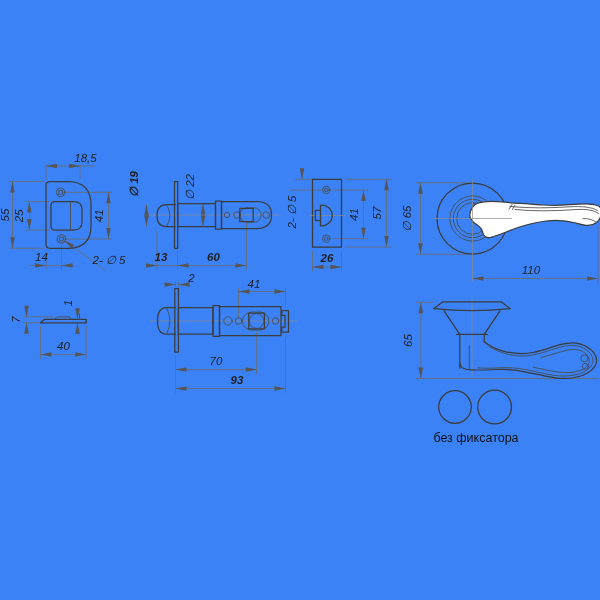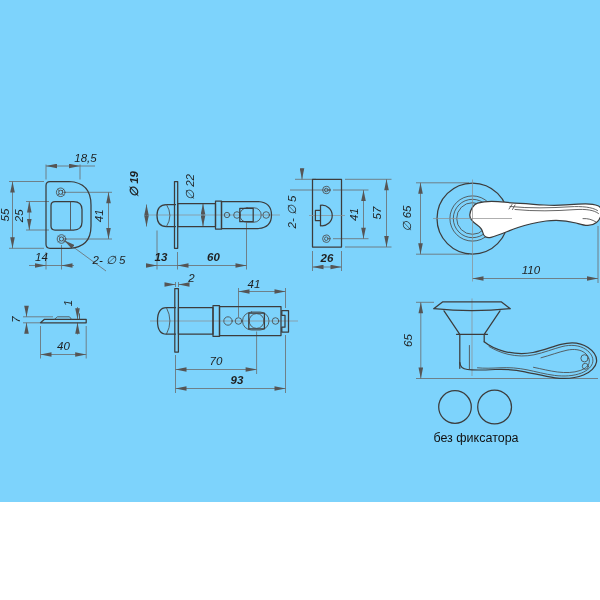--- a/index.html
+++ b/index.html
@@ -1,16 +1,16 @@
 <!DOCTYPE html>
 <html><head>
 <meta charset="utf-8">
 <style>
   html,body{margin:0;padding:0;background:#ffffff;}
-  .stage{position:relative;width:600px;height:502px;background:#7dd3fc;overflow:hidden;}
+  .stage{position:relative;width:600px;height:600px;background:#3b82f6;overflow:hidden;}
   svg{display:block;}
   .part{fill:none;stroke:#3c3c3c;stroke-width:1.25;stroke-linejoin:round;stroke-linecap:round;}
   .part-thin{fill:none;stroke:#4a4a4a;stroke-width:0.85;stroke-linejoin:round;stroke-linecap:round;}
   .fillw{fill:#ffffff;stroke:#3c3c3c;stroke-width:1.25;stroke-linejoin:round;}
   .dim{fill:none;stroke:#6b6b6b;stroke-width:0.8;}
   .cl{fill:none;stroke:#8d8d8d;stroke-width:0.7;}
   .dim-text{font-family:"Liberation Sans",sans-serif;font-style:italic;font-size:11.5px;fill:#1f1f1f;text-anchor:middle;}
   .b{font-weight:700;}
   .caption{font-family:"Liberation Sans",sans-serif;font-size:12.5px;fill:#111;text-anchor:middle;}
 </style>

